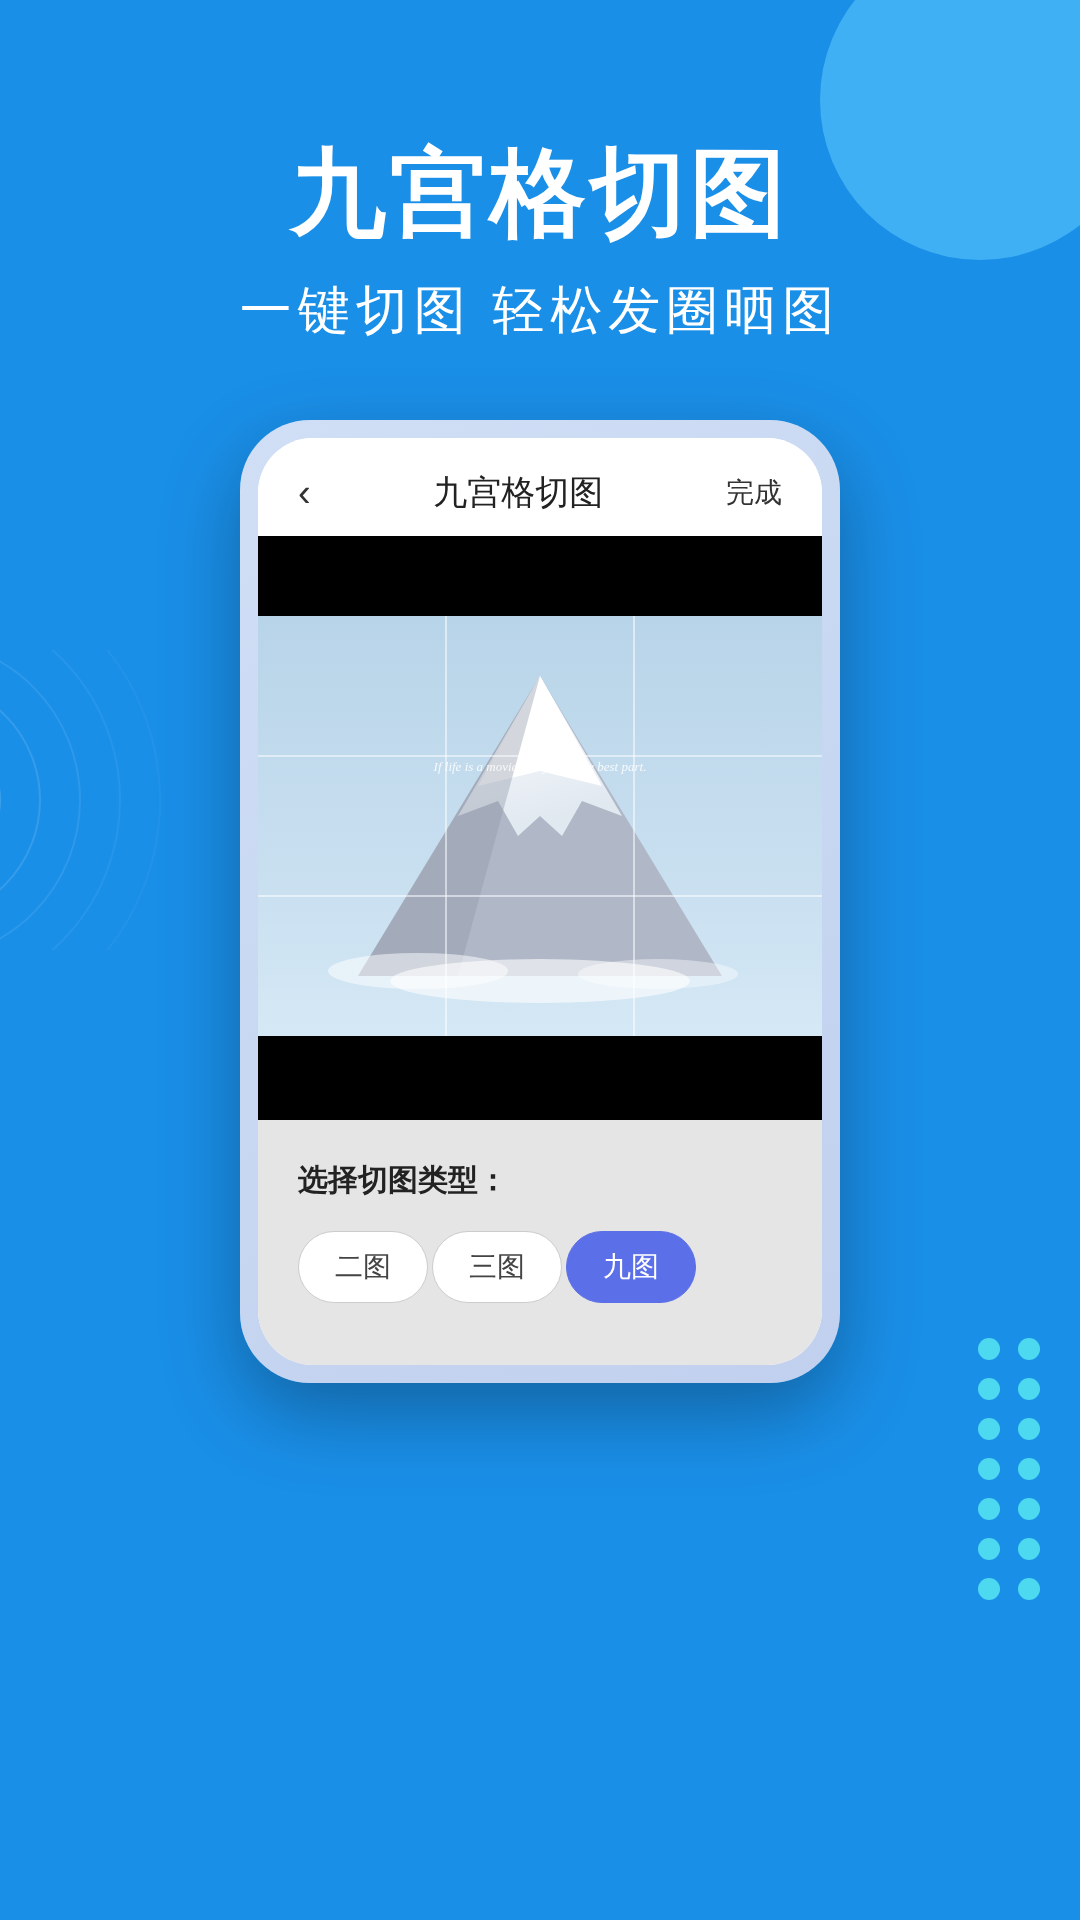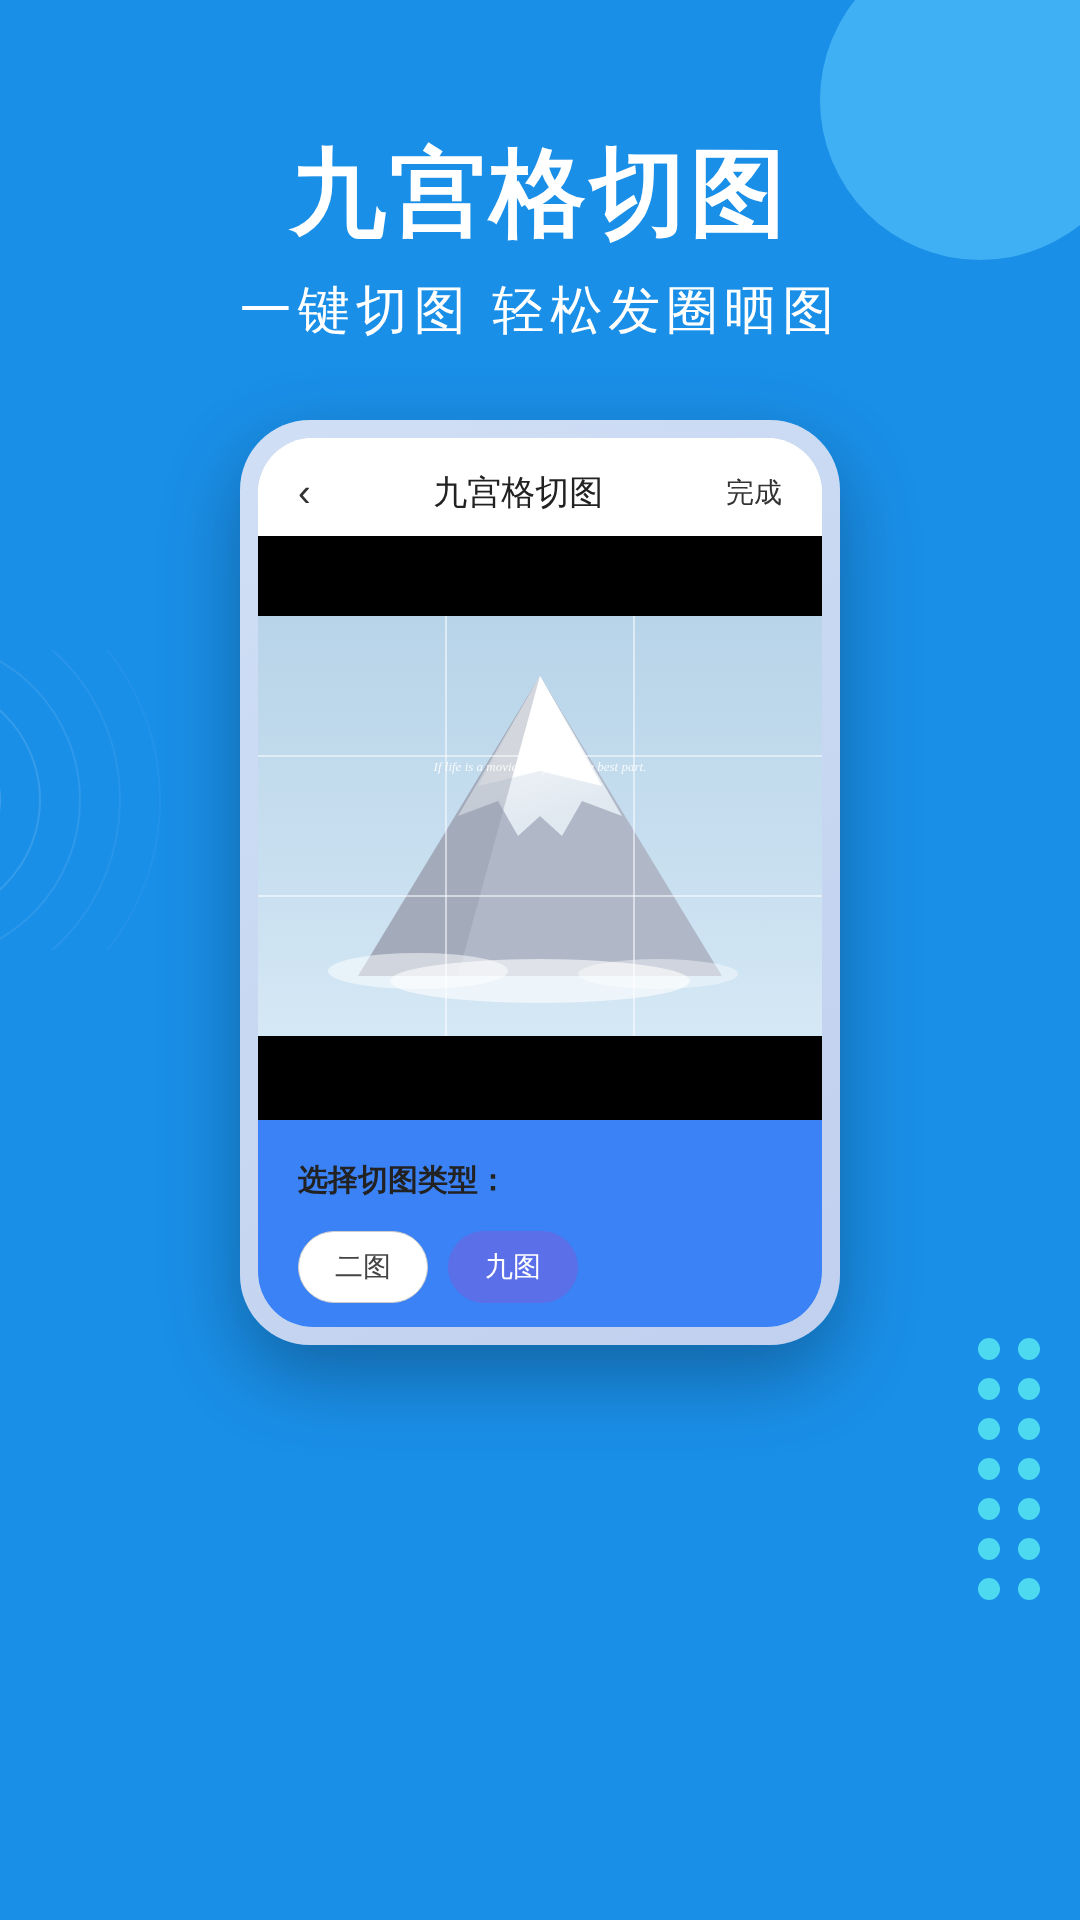--- a/index.html
+++ b/index.html
@@ -152,34 +152,34 @@
     }
 
     .black-bar-bottom {
       background: #000;
       height: 80px;
       width: 100%;
     }
 
     
     .bottom-section {
-      background: #3b82f6;
-      padding: 40px 40px 24px;
+      background: #e5e5e5;
+      padding: 40px 40px 62px;
     }
 
     .cut-type-label {
       font-size: 30px;
       font-weight: 600;
       color: #222;
       margin-bottom: 30px;
     }
 
     .cut-type-buttons {
       display: flex;
-      gap: 20px;
+      gap: 4px;
       align-items: center;
     }
 
     .cut-btn {
       border: 1.5px solid #ccc;
       border-radius: 50px;
       padding: 16px 36px;
       font-size: 28px;
       color: #444;
       background: #fff;
@@ -287,19 +287,20 @@
           </svg>
         </div>
 
         <div class="black-bar-bottom"></div>
       </div>
 
       <div class="bottom-section">
         <div class="cut-type-label">选择切图类型：</div>
         <div class="cut-type-buttons">
           <button class="cut-btn">二图</button>
+          <button class="cut-btn">三图</button>
           <button class="cut-btn active">九图</button>
         </div>
       </div>
 
     </div>
   </div>
 </div>
 
 </body></html>

